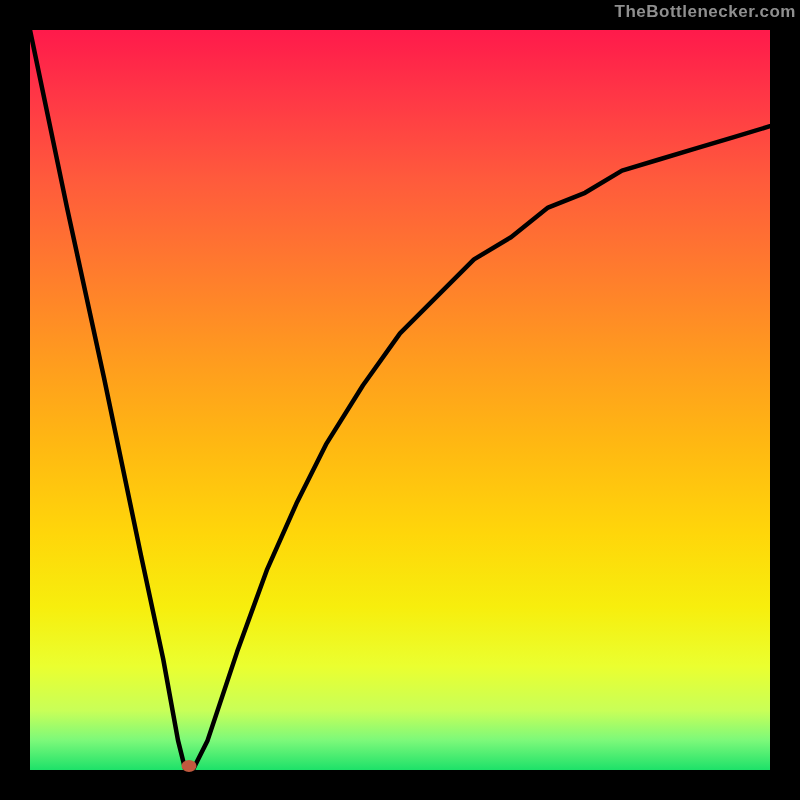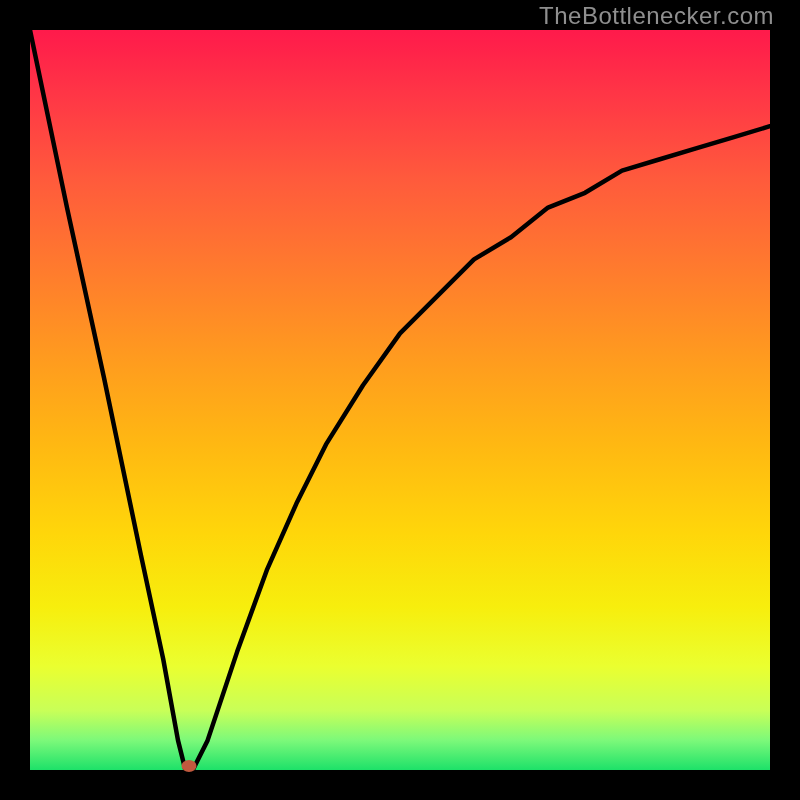--- a/index.html
+++ b/index.html
@@ -36,25 +36,25 @@
       #f7ee0d 78%,
       #eaff30 86%,
       #c8ff58 92%,
       #7cf97a 96%,
       #1de169 100%
     );
   }
   .watermark {
     position: absolute;
     top: 2px;
-    right: 26px;
+    right: 4px;
     color: #8f8f8f;
-    font-size: 24px;
+    font-size: 17px;
     letter-spacing: 0.5px;
-    font-weight: 400;
+    font-weight: 700;
     user-select: none;
   }
   svg.curve {
     position: absolute;
     left: 0;
     top: 0;
     width: 740px;
     height: 740px;
     overflow: visible;
   }

